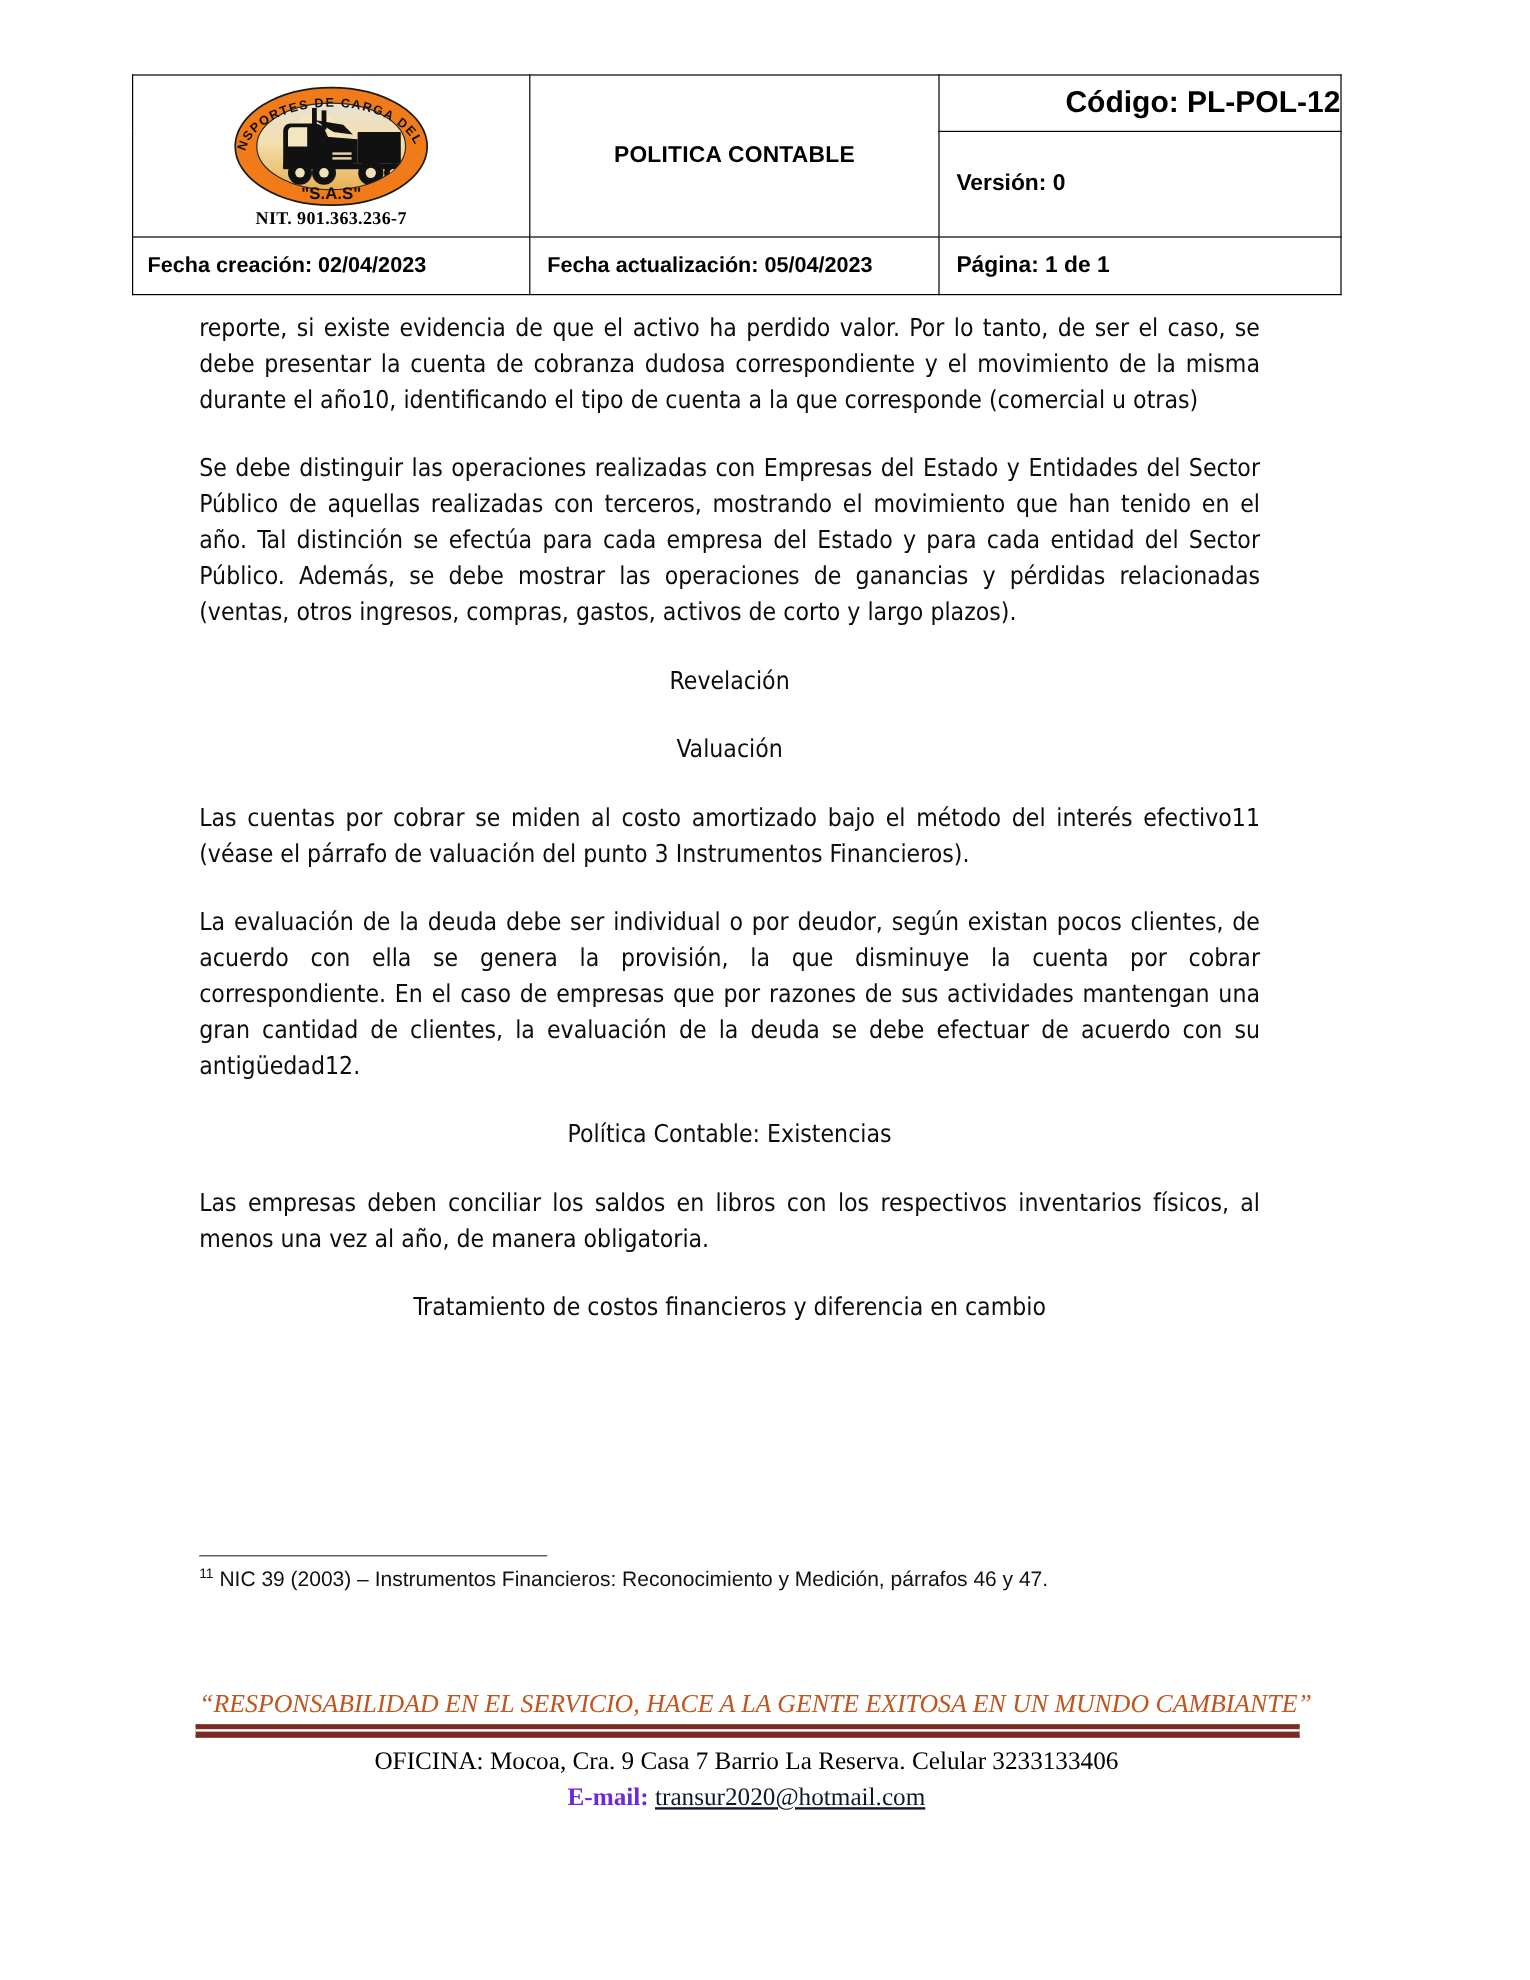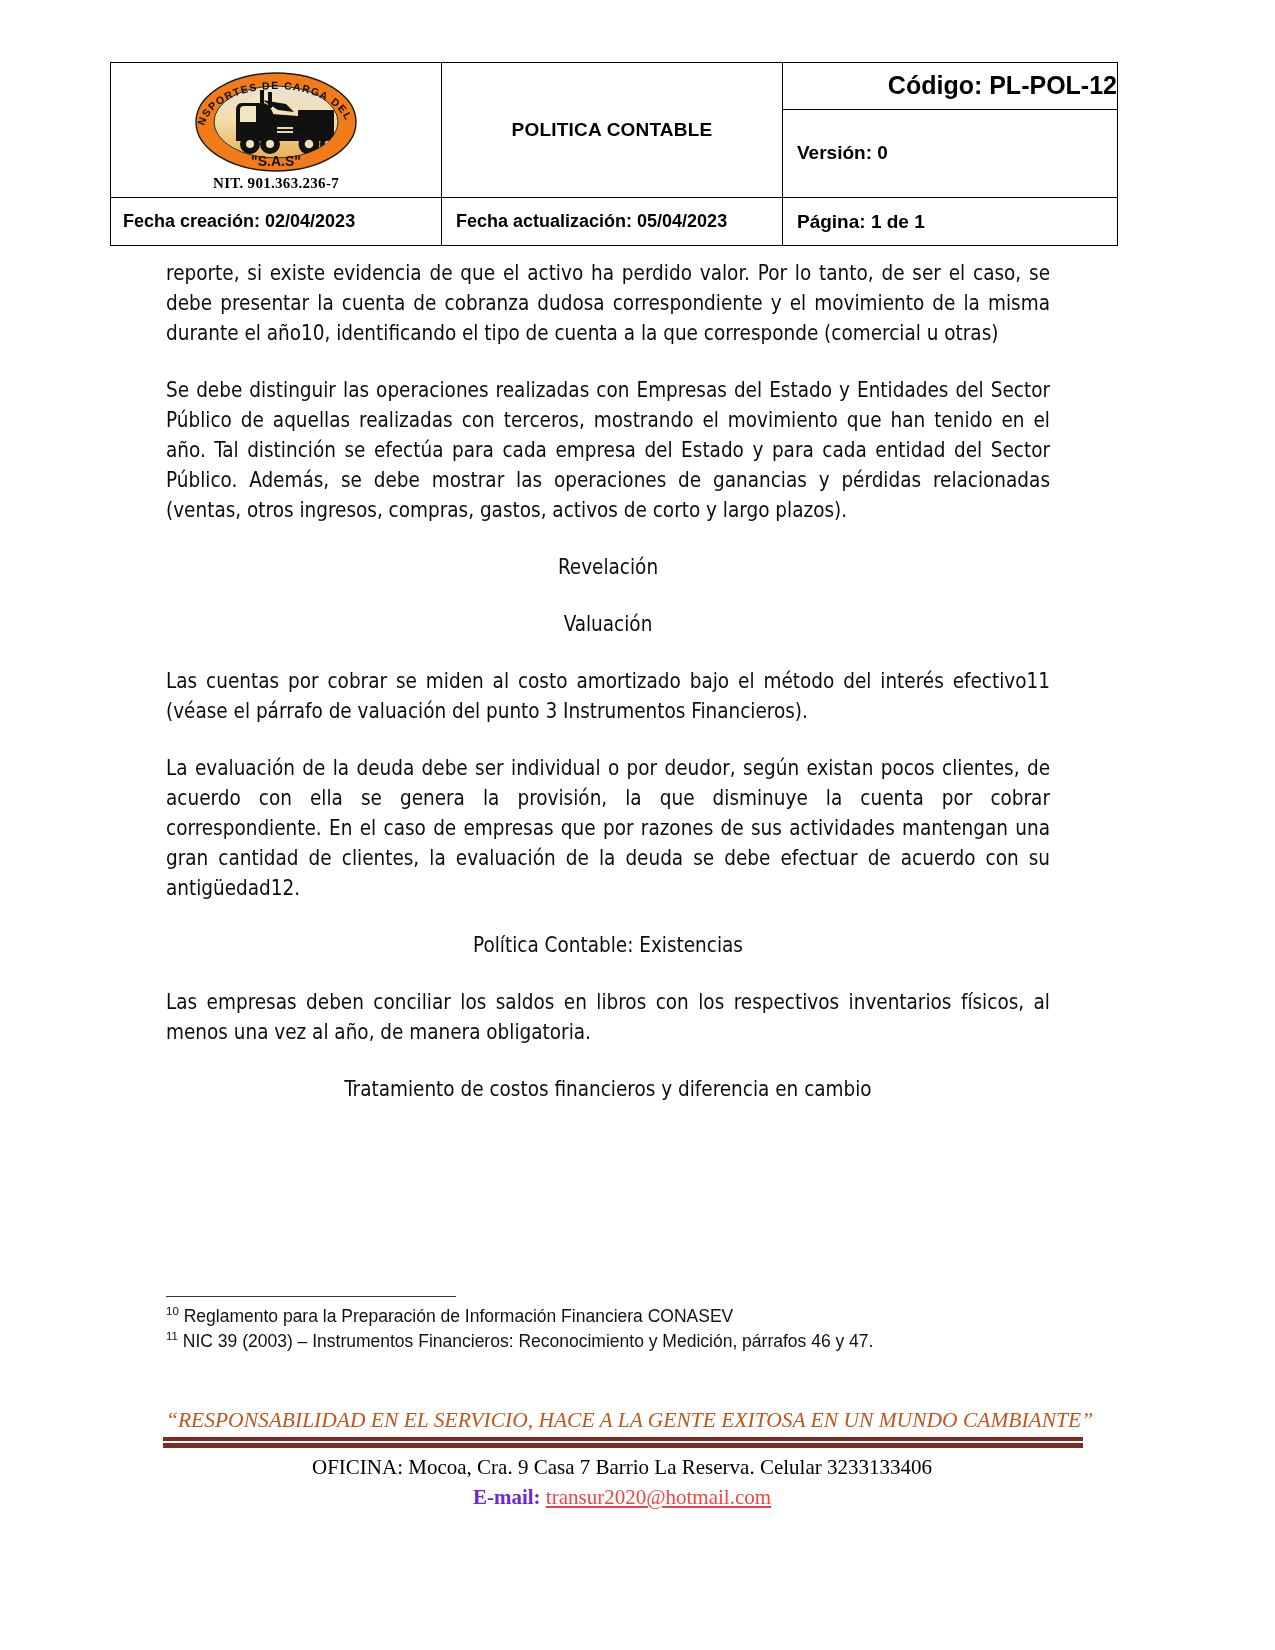--- a/index.html
+++ b/index.html
@@ -187,21 +187,21 @@
     top: 1452px;
     width: 912px;
     text-align: center;
     font-family: "Liberation Serif", serif;
     font-size: 21px;
     line-height: 30px;
     color: #000;
   }
   .footer-lines .email-label { color: #6d28d9; font-weight: bold; }
   .footer-lines .email-link {
-    color: #ef4444;
+    color: #0f172a;
     text-decoration: underline;
   }
 </style>
 </head>
 <body>
 
 <div class="page">
 
   <table class="header-table">
     <tbody>
@@ -290,24 +290,20 @@
     <p class="para just">Las cuentas por cobrar se miden al costo amortizado bajo el método del interés efectivo11 (véase el párrafo de valuación del punto 3 Instrumentos Financieros).</p>
     <p class="para just">La evaluación de la deuda debe ser individual o por deudor, según existan pocos clientes, de acuerdo con ella se genera la provisión, la que disminuye la cuenta por cobrar correspondiente.   En el caso de empresas que por razones de sus actividades mantengan una gran cantidad de clientes, la evaluación de la deuda se debe efectuar de acuerdo con su antigüedad12.</p>
     <p class="para plain">Política Contable:  Existencias</p>
     <p class="para just">Las empresas deben conciliar los saldos en libros con los respectivos inventarios físicos, al menos una vez al año, de manera obligatoria.</p>
     <p class="para plain">Tratamiento de costos financieros y diferencia en cambio</p>
   </div>
 
   <div class="footnote-area">
     <div class="footnote-rule"></div>
 
-    <p class="footnote">
-      <sup>10</sup>
-      <span>Reglamento para la Preparación de Información Financiera CONASEV</span>
-    </p>
 
     <p class="footnote">
       <sup>11</sup>
       <span>NIC 39 (2003) – Instrumentos Financieros: Reconocimiento y Medición, párrafos 46 y 47.</span>
     </p>
 
   </div>
 
   <div class="slogan">“RESPONSABILIDAD EN EL SERVICIO, HACE A LA GENTE EXITOSA EN UN MUNDO CAMBIANTE”</div>
   <div class="slogan-bar"></div>

